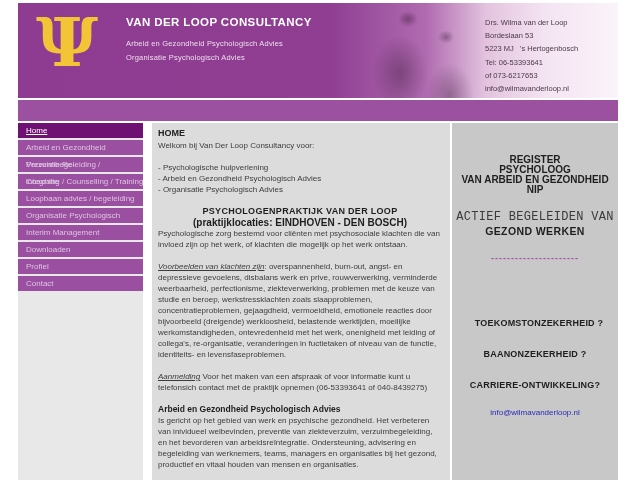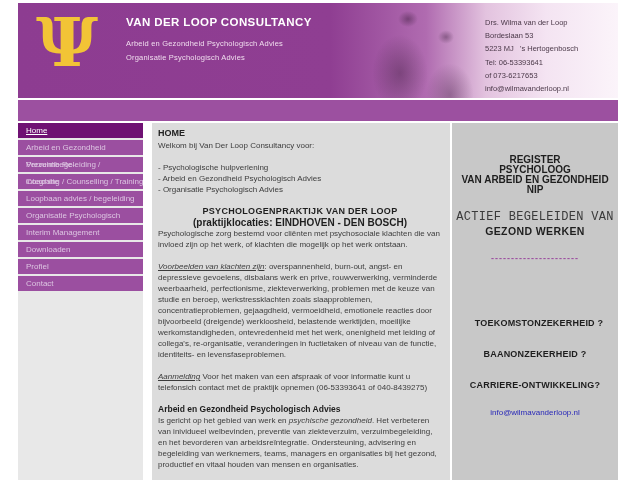--- a/index.html
+++ b/index.html
@@ -44,21 +44,21 @@
 
   .maincol{left:152px;top:123px;width:298px;height:357px;background:#dcdcdc;
     color:#3c3c3c;font-size:8px;line-height:11px;}
   .main-inner{padding:5px 8px 0 6px;}
   .h-home{font-size:9px;font-weight:bold;color:#222;margin:0 0 1px 0;}
   .spacer11{height:11px;}
   .center-bold{font-weight:bold;text-align:center;color:#1e1e1e;}
   .cb-big{font-size:9px;letter-spacing:.3px;}
   .cb-small{font-size:10px;}
   .ital-u{font-style:italic;text-decoration:underline;}
-  .ital{font-style:italic;}
+  .ital{}
   .h-sec{font-size:8.5px;font-weight:bold;color:#1e1e1e;}
 
   .rightcol{left:452px;top:123px;width:166px;height:357px;background:#c8c8c8;
     text-align:center;color:#1e1e1e;}
   .r-reg{margin-top:32px;font-size:10px;font-weight:bold;line-height:10px;}
   .r-actief{margin-top:15px;font-size:12px;color:#3a3a3a;letter-spacing:.3px;font-family:Liberation Mono, monospace;}
   .r-gezond{font-size:10.5px;font-weight:bold;letter-spacing:.4px;margin-top:1px;}
   .r-dashes{margin-top:16px;color:#9c50a0;font-weight:bold;font-size:9px;letter-spacing:1px;white-space:nowrap;overflow:hidden;}
   .r-q{font-size:9px;font-weight:bold;margin-top:21px;letter-spacing:.2px;}
   .r-q.first{margin-top:55px;padding-left:8px;}

